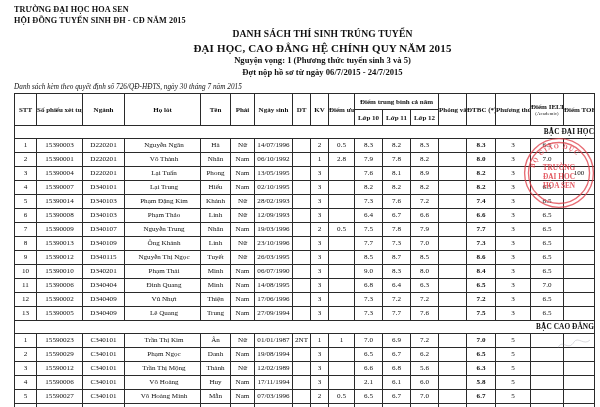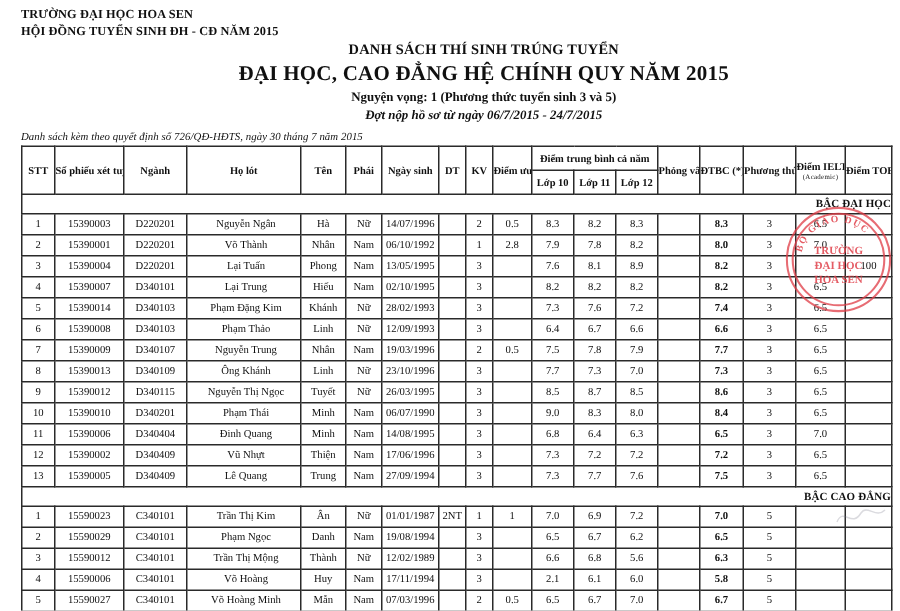--- a/index.html
+++ b/index.html
@@ -39,32 +39,31 @@
     margin-top: 1px;
     padding-left: 45px;
     line-height: 1.34;
   }
   .title-main {
     font-size: 9.6px;
     font-weight: bold;
     letter-spacing: .15px;
   }
   .title-sub {
-    font-size: 14px;
+    font-size: 11px;
     font-weight: bold;
     letter-spacing: .15px;
   }
   .title-line3 {
     font-size: 8.6px;
     font-weight: bold;
   }
   .title-line4 {
     font-size: 8.6px;
     font-weight: bold;
-    font-style: italic;
   }
 
   .decision-note {
     font-style: italic;
     font-size: 7.2px;
     padding: 5px 0 2px 14px;
     letter-spacing: .05px;
   }
 
   

